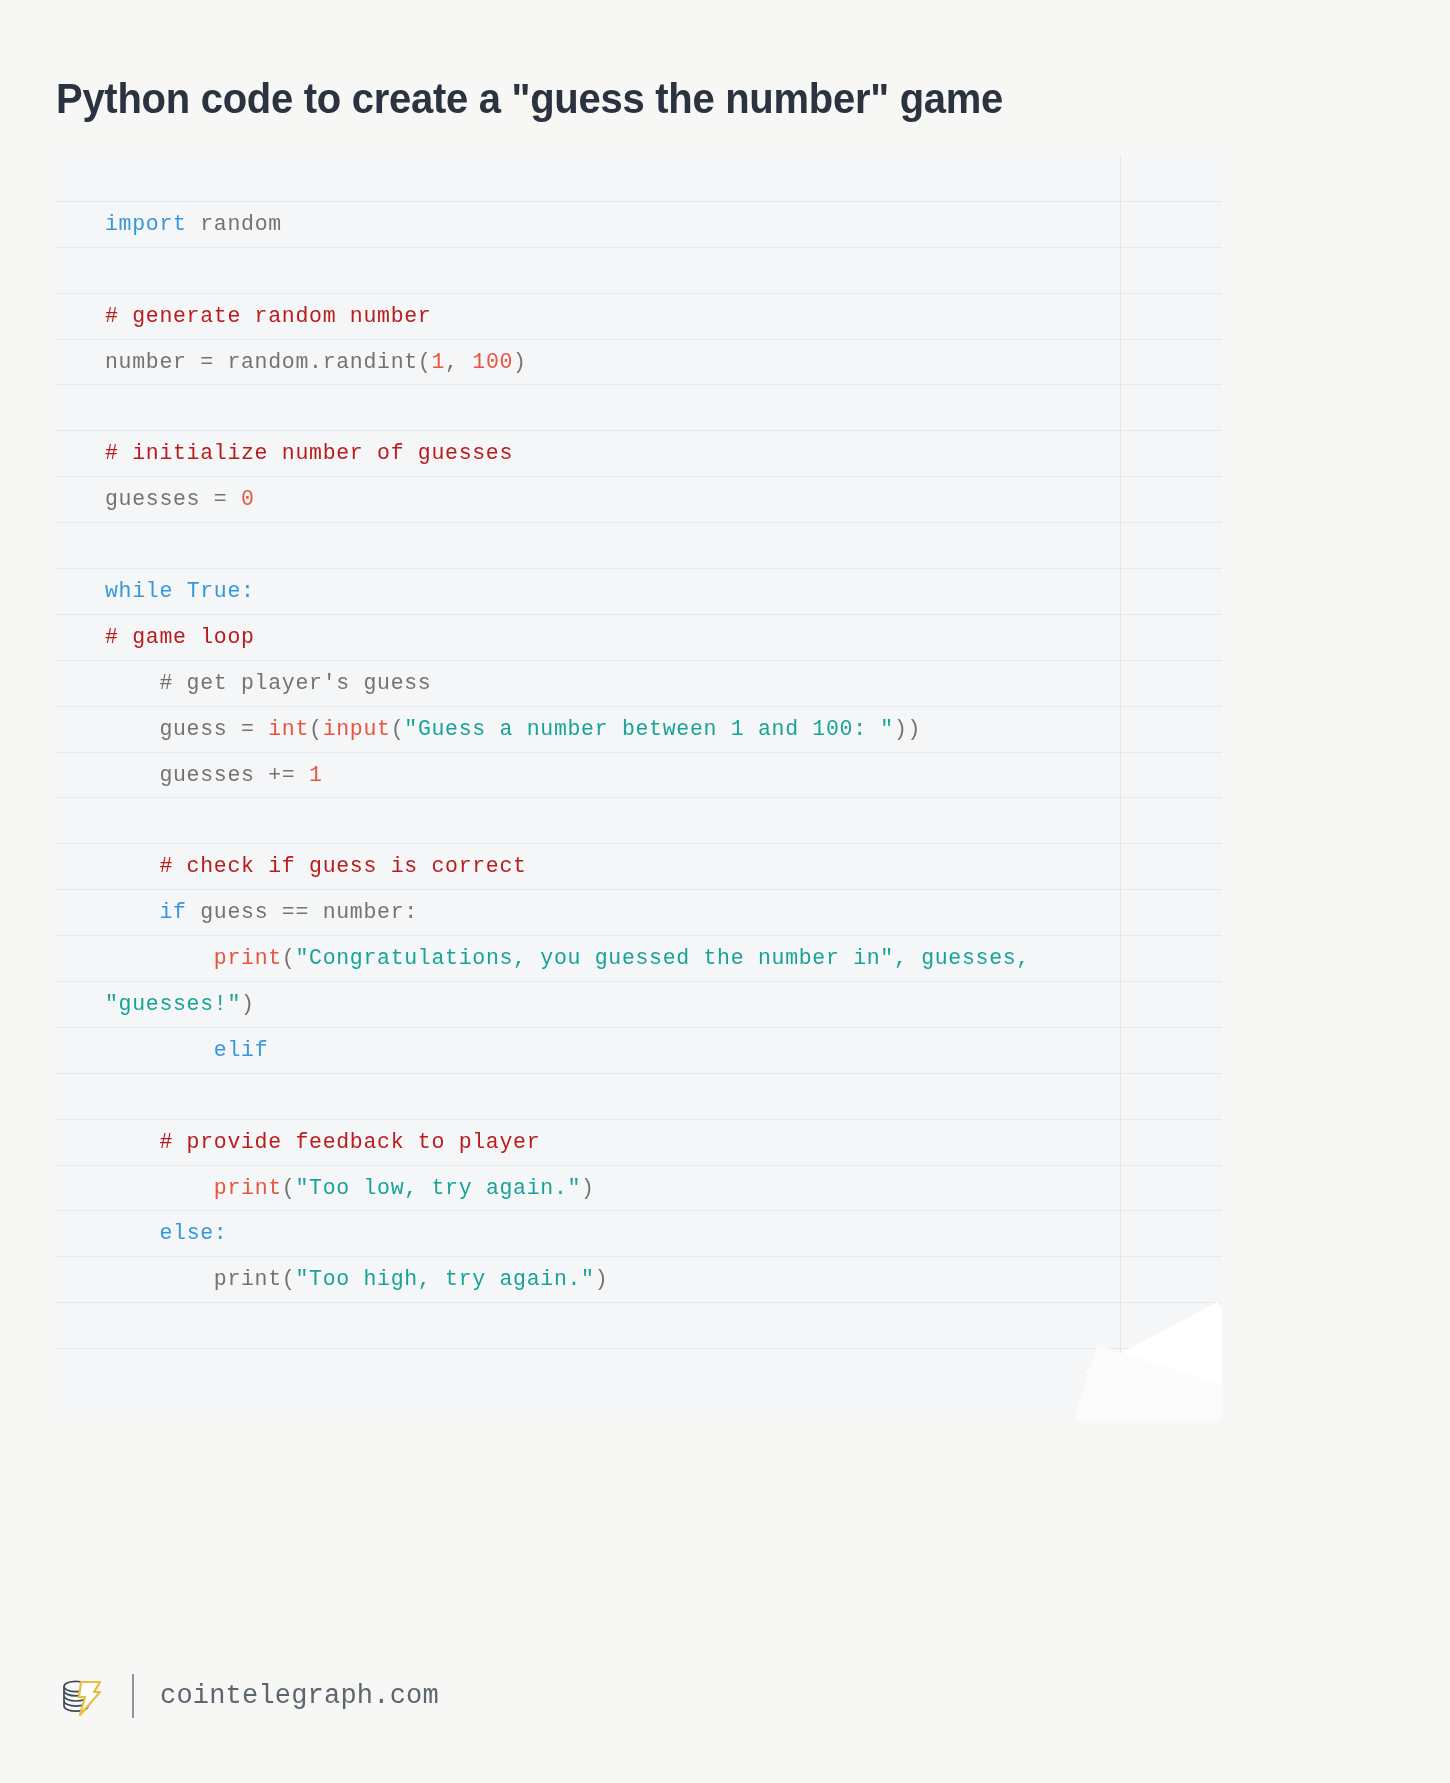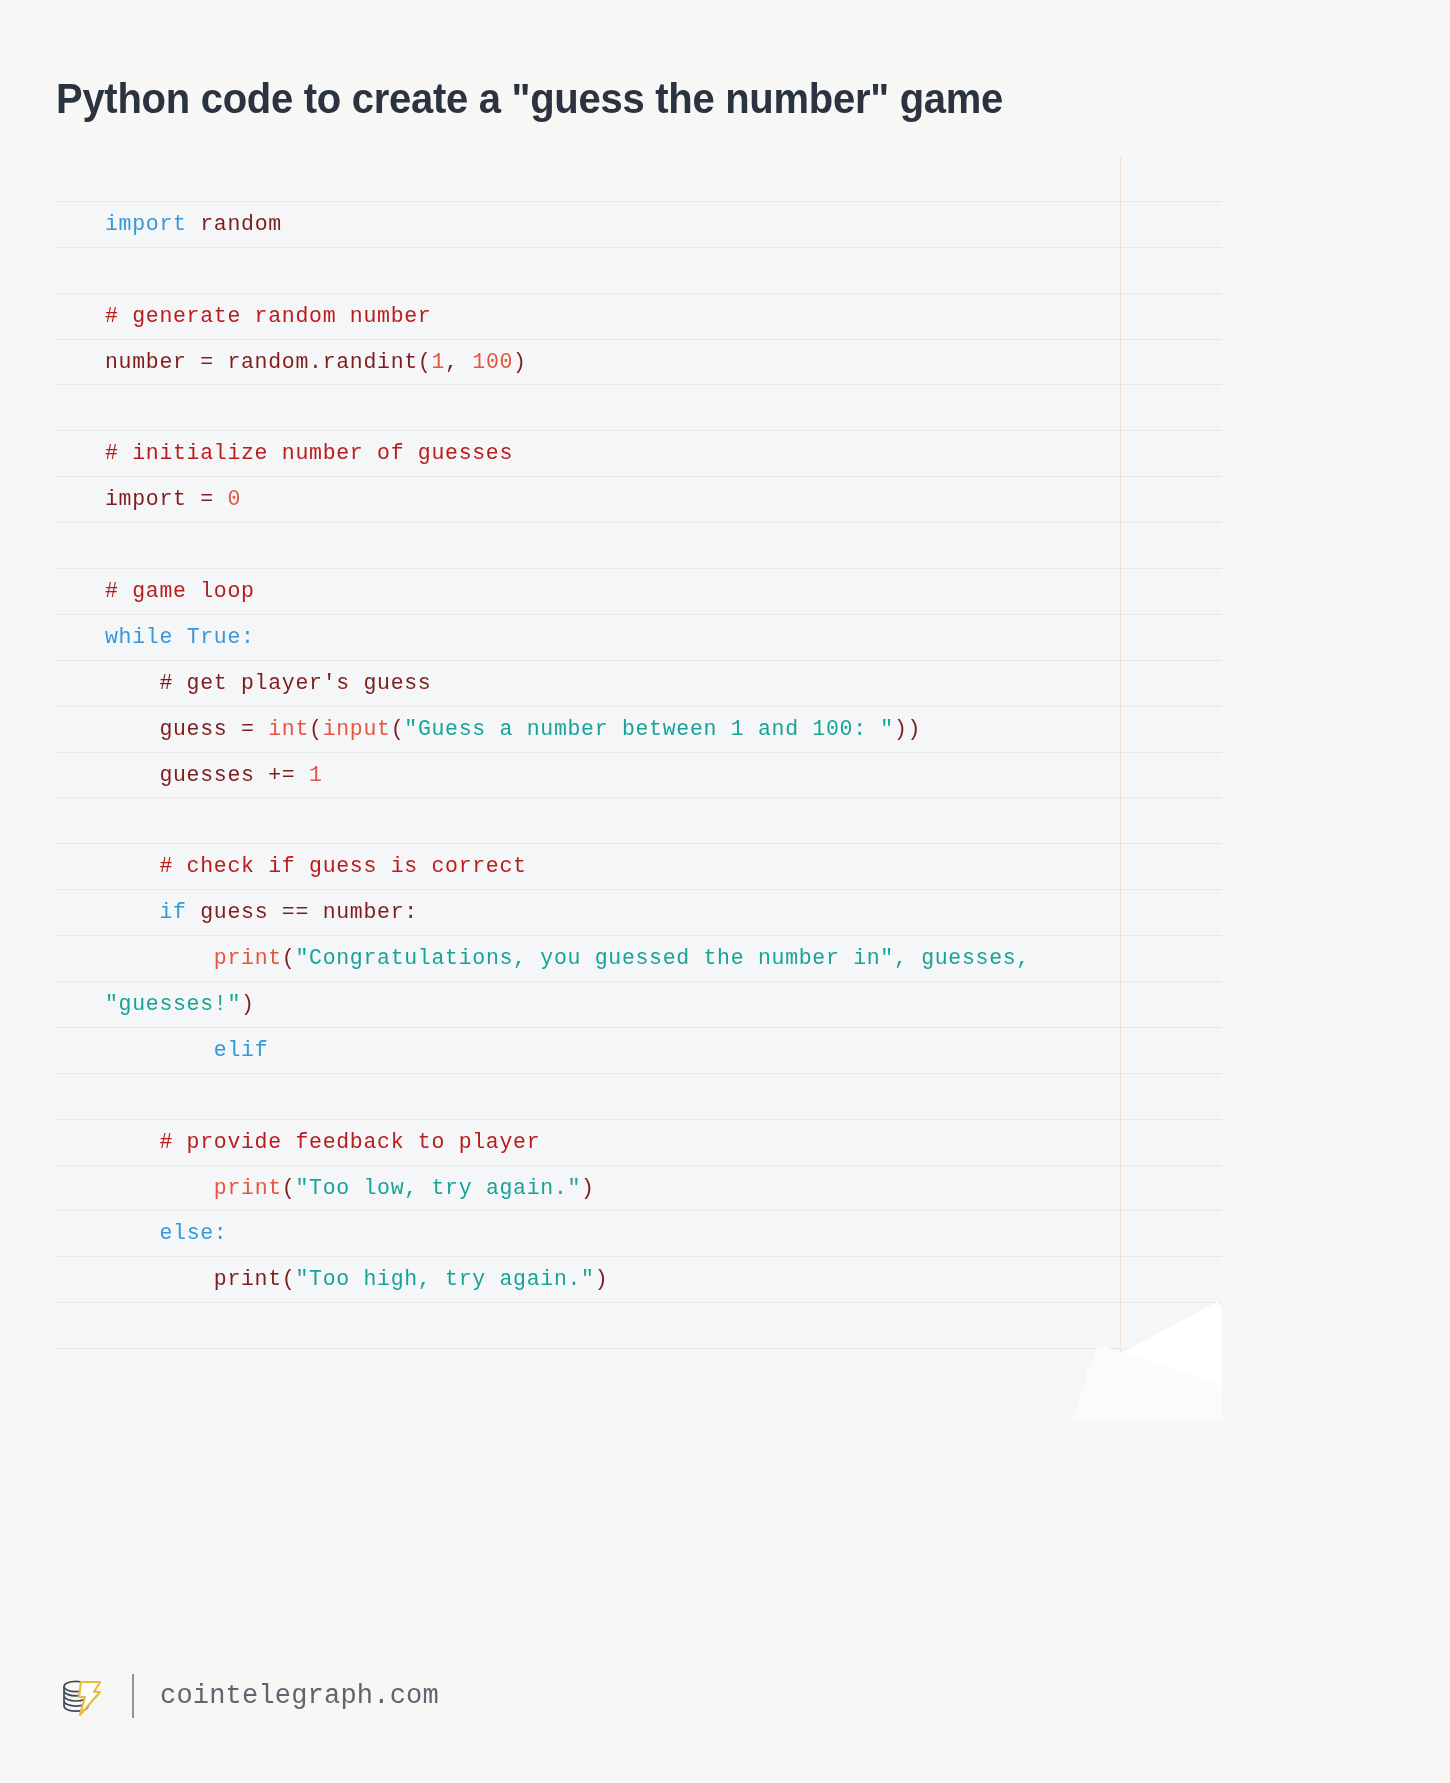--- a/index.html
+++ b/index.html
@@ -92,21 +92,21 @@
   }
   .cline.first { border-top: none; }
   .cline.noborder { border-bottom: 1px solid transparent; }
 
   
   .kw   { color: #3498db; text-align: center; }
   .bi   { color: #e8543f; }
   .str  { color: #17a398; }
   .num  { color: #e8543f; }
   .com  { color: #b91c1c; }
-  .pl   { color: #7f1d1d; }
+  .pl   { color: #737373; }
 
   
   .footer {
     position: absolute;
     left: 56px;
     top: 1666px;
     display: flex;
     align-items: center;
     height: 60px;
   }
@@ -135,24 +135,24 @@
 
 <div class="code-card">
   <div class="code-lines">
       <div class="cline first"></div>
       <div class="cline"><span class="kw">import</span><span class="pl"> random</span></div>
       <div class="cline"></div>
       <div class="cline"><span class="com"># generate random number</span></div>
       <div class="cline"><span class="pl">number = random.randint(</span><span class="num">1</span><span class="pl">, </span><span class="num">100</span><span class="pl">)</span></div>
       <div class="cline"></div>
       <div class="cline"><span class="com"># initialize number of guesses</span></div>
-      <div class="cline"><span class="pl">import = </span><span class="num">0</span></div>
+      <div class="cline"><span class="pl">guesses = </span><span class="num">0</span></div>
       <div class="cline"></div>
+      <div class="cline"><span class="kw">while</span><span class="pl"> </span><span class="kw">True</span><span class="kw">:</span></div>
       <div class="cline"><span class="com"># game loop</span></div>
-      <div class="cline"><span class="kw">while</span><span class="pl"> </span><span class="kw">True</span><span class="kw">:</span></div>
       <div class="cline"><span class="pl">    # get player's guess</span></div>
       <div class="cline"><span class="pl">    guess = </span><span class="bi">int</span><span class="pl">(</span><span class="bi">input</span><span class="pl">(</span><span class="str">"Guess a number between 1 and 100: "</span><span class="pl">))</span></div>
       <div class="cline"><span class="pl">    guesses += </span><span class="num">1</span></div>
       <div class="cline"></div>
       <div class="cline"><span class="com">    # check if guess is correct</span></div>
       <div class="cline"><span class="pl">    </span><span class="kw">if</span><span class="pl"> guess == number:</span></div>
       <div class="cline"><span class="pl">        </span><span class="bi">print</span><span class="pl">(</span><span class="str">"Congratulations, you guessed the number in", guesses,</span></div>
       <div class="cline" style="padding-left: 50px;"><span class="str">"guesses!"</span><span class="pl">)</span></div>
       <div class="cline"><span class="pl">        </span><span class="kw">elif</span></div>
       <div class="cline"></div>

